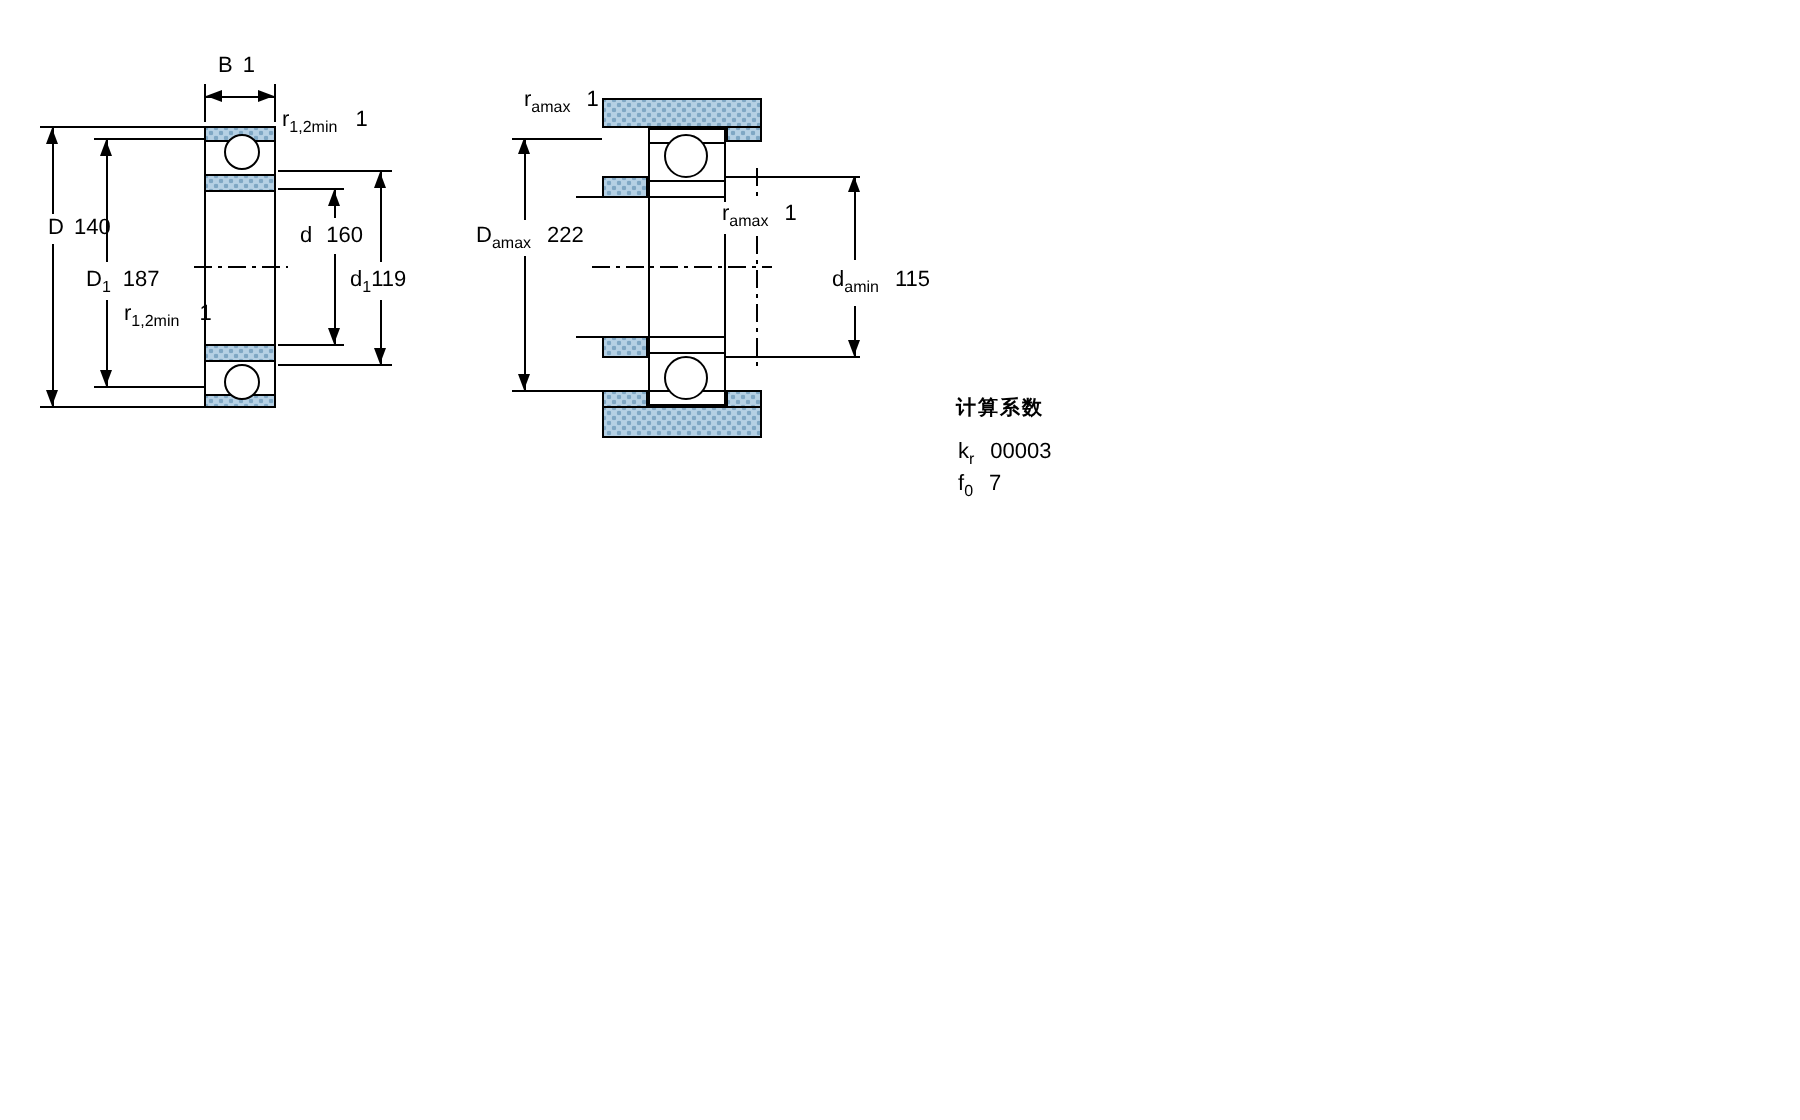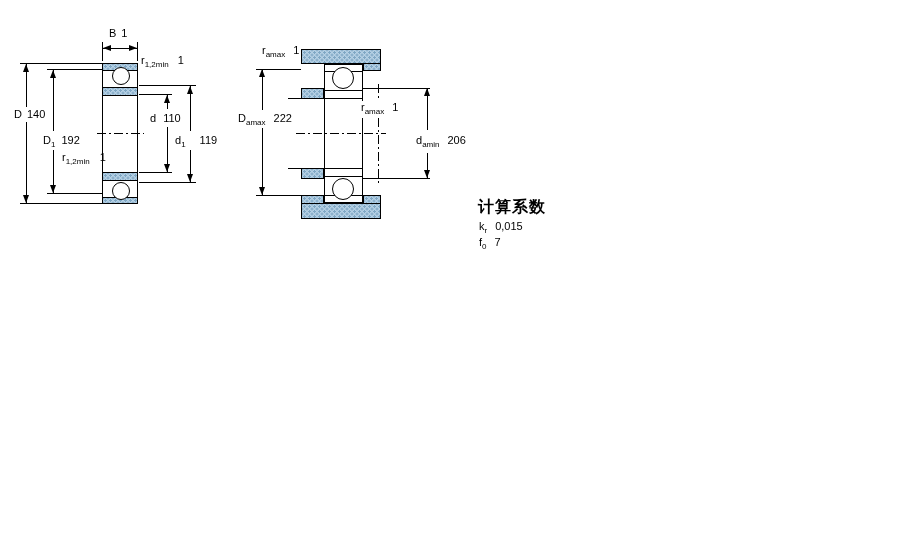--- a/index.html
+++ b/index.html
@@ -19,21 +19,21 @@
   .clv{position:absolute;width:1px;z-index:4;
        background:repeating-linear-gradient(180deg,#000 0 9px,rgba(0,0,0,0) 9px 12px,#000 12px 14px,rgba(0,0,0,0) 14px 17px);}
   .ar{position:absolute;width:0;height:0;z-index:5;}
   .ar.up{border-left:3px solid transparent;border-right:3px solid transparent;border-bottom:8px solid #000;}
   .ar.down{border-left:3px solid transparent;border-right:3px solid transparent;border-top:8px solid #000;}
   .ar.left{border-top:3px solid transparent;border-bottom:3px solid transparent;border-right:8px solid #000;}
   .ar.right{border-top:3px solid transparent;border-bottom:3px solid transparent;border-left:8px solid #000;}
   .lbl{position:absolute;font-size:11px;line-height:12px;white-space:nowrap;z-index:6;}
   .lbl .sub{font-size:8px;vertical-align:-3px;}
   .lbl .val{margin-left:7px;}
-  .title{position:absolute;font-size:16px;font-weight:bold;letter-spacing:1px;z-index:6;}
+  .title{position:absolute;font-size:10px;font-weight:bold;letter-spacing:1px;z-index:6;}
 </style>
 </head>
 <body>
 
 <div id="canvas">
 
   <div class="wbox" style="left:102px;top:63px;width:36px;height:141px"></div>
   <div class="hatch" style="left:102px;top:63px;width:36px;height:8px"></div>
   <div class="hatch" style="left:102px;top:87px;width:36px;height:9px"></div>
   <div class="hatch" style="left:102px;top:172px;width:36px;height:9px"></div>
@@ -50,47 +50,47 @@
   <div class="lbl" style="left:109px;top:27px"><span>B</span><span class="val" style="margin-left:5px">1</span></div>
 
   <div class="lbl" style="left:141px;top:54px"><span>r</span><span class="sub">1,2min</span><span class="val" style="margin-left:9px">1</span></div>
 
   <div class="ln" style="left:20px;top:63px;width:82px;height:1px"></div>
   <div class="ln" style="left:20px;top:203px;width:82px;height:1px"></div>
   <div class="ln" style="left:26px;top:64px;width:1px;height:43px"></div>
   <div class="ln" style="left:26px;top:122px;width:1px;height:81px"></div>
   <div class="ar up" style="left:23px;top:64px"></div>
   <div class="ar down" style="left:23px;top:195px"></div>
-  <div class="lbl" style="left:14px;top:108px"><span>D</span><span class="val" style="margin-left:5px">140</span></div>
+  <div class="lbl" style="left:24px;top:108px"><span>D</span><span class="val" style="margin-left:5px">140</span></div>
 
   <div class="ln" style="left:47px;top:69px;width:55px;height:1px"></div>
   <div class="ln" style="left:47px;top:193px;width:55px;height:1px"></div>
   <div class="ln" style="left:53px;top:70px;width:1px;height:61px"></div>
   <div class="ln" style="left:53px;top:150px;width:1px;height:43px"></div>
   <div class="ar up" style="left:50px;top:70px"></div>
   <div class="ar down" style="left:50px;top:185px"></div>
-  <div class="lbl" style="left:43px;top:134px"><span>D</span><span class="sub">1</span><span class="val" style="margin-left:6px">192</span></div>
+  <div class="lbl" style="left:43px;top:134px"><span>D</span><span class="sub">1</span><span class="val" style="margin-left:6px">187</span></div>
 
   <div class="lbl" style="left:62px;top:151px"><span>r</span><span class="sub">1,2min</span><span class="val" style="margin-left:10px">1</span></div>
 
   <div class="ln" style="left:139px;top:94px;width:33px;height:1px"></div>
   <div class="ln" style="left:139px;top:172px;width:33px;height:1px"></div>
   <div class="ln" style="left:167px;top:95px;width:1px;height:14px"></div>
   <div class="ln" style="left:167px;top:127px;width:1px;height:45px"></div>
   <div class="ar up" style="left:164px;top:95px"></div>
   <div class="ar down" style="left:164px;top:164px"></div>
-  <div class="lbl" style="left:150px;top:112px"><span>d</span><span class="val" style="margin-left:7px">110</span></div>
+  <div class="lbl" style="left:150px;top:112px"><span>d</span><span class="val" style="margin-left:7px">160</span></div>
 
   <div class="ln" style="left:139px;top:85px;width:57px;height:1px"></div>
   <div class="ln" style="left:139px;top:182px;width:57px;height:1px"></div>
   <div class="ln" style="left:190px;top:86px;width:1px;height:45px"></div>
   <div class="ln" style="left:190px;top:150px;width:1px;height:32px"></div>
   <div class="ar up" style="left:187px;top:86px"></div>
   <div class="ar down" style="left:187px;top:174px"></div>
-  <div class="lbl" style="left:175px;top:134px"><span>d</span><span class="sub">1</span><span class="val" style="margin-left:14px">119</span></div>
+  <div class="lbl" style="left:175px;top:134px"><span>d</span><span class="sub">1</span><span class="val" style="margin-left:0">119</span></div>
 
   <div class="hatch" style="left:301px;top:49px;width:80px;height:15px"></div>
   <div class="hatch" style="left:363px;top:63px;width:18px;height:8px"></div>
   <div class="hatch" style="left:301px;top:203px;width:80px;height:16px"></div>
   <div class="hatch" style="left:301px;top:195px;width:23px;height:9px"></div>
   <div class="hatch" style="left:363px;top:195px;width:18px;height:9px"></div>
 
   <div class="hatch" style="left:301px;top:88px;width:23px;height:11px"></div>
   <div class="hatch" style="left:301px;top:168px;width:23px;height:11px"></div>
   <div class="ln" style="left:288px;top:98px;width:13px;height:1px"></div>
@@ -117,19 +117,19 @@
   <div class="lbl" style="left:238px;top:112px"><span>D</span><span class="sub">amax</span><span class="val" style="margin-left:8px">222</span></div>
 
   <div class="lbl" style="left:360px;top:101px;background:#fff;padding:0 1px"><span>r</span><span class="sub">amax</span><span class="val" style="margin-left:8px">1</span></div>
 
   <div class="ln" style="left:363px;top:88px;width:67px;height:1px"></div>
   <div class="ln" style="left:363px;top:178px;width:67px;height:1px"></div>
   <div class="ln" style="left:427px;top:89px;width:1px;height:41px"></div>
   <div class="ln" style="left:427px;top:153px;width:1px;height:25px"></div>
   <div class="ar up" style="left:424px;top:88px"></div>
   <div class="ar down" style="left:424px;top:170px"></div>
-  <div class="lbl" style="left:416px;top:134px"><span>d</span><span class="sub">amin</span><span class="val" style="margin-left:8px">206</span></div>
+  <div class="lbl" style="left:416px;top:134px"><span>d</span><span class="sub">amin</span><span class="val" style="margin-left:8px">115</span></div>
 
   <div class="title" style="left:478px;top:197px">计算系数</div>
-  <div class="lbl" style="left:479px;top:220px"><span>k</span><span class="sub">r</span><span class="val" style="margin-left:8px">0,015</span></div>
+  <div class="lbl" style="left:479px;top:220px"><span>k</span><span class="sub">r</span><span class="val" style="margin-left:8px">00003</span></div>
   <div class="lbl" style="left:479px;top:236px"><span>f</span><span class="sub">0</span><span class="val" style="margin-left:8px">7</span></div>
 
 </div>
 
 </body></html>

